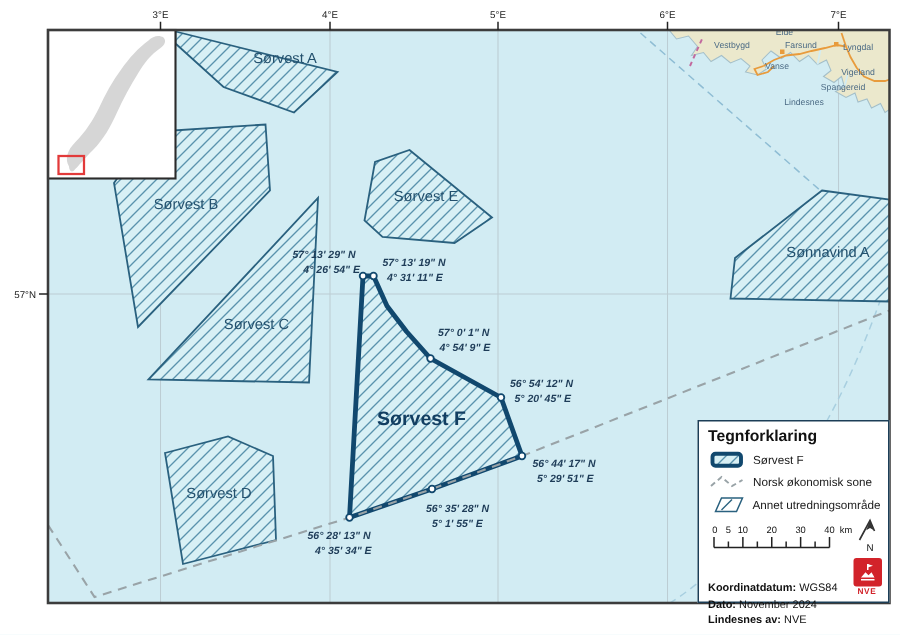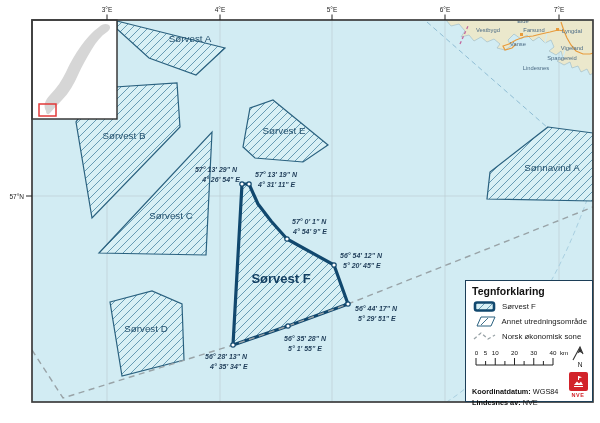--- a/index.html
+++ b/index.html
@@ -170,31 +170,31 @@
 
   <div class="lg-item">
     <svg width="26" height="13">
       <rect x="3" y="2.5" width="19" height="8" rx="2" fill="url(#hatch)" stroke="#11486e" stroke-width="2.6"></rect>
     </svg>
     <span class="lg-label">Sørvest F</span>
   </div>
 
   <div class="lg-item">
     <svg width="26" height="13">
+      <path d="M2,9 L9,3 L16,9 L23,5" fill="none" stroke="#99a3a7" stroke-width="1.3" stroke-dasharray="3.5 2.5"></path>
+    </svg>
+    <span class="lg-label">Norsk økonomisk sone</span>
+  </div>
+
+  <div class="lg-item">
+    <svg width="26" height="13">
       <polygon points="5,11 9,2 23,2 19,11" fill="#ffffff" stroke="#2a617f" stroke-width="1"></polygon>
       <path d="M9,10 L16,3" stroke="#2a617f" stroke-width="0.9"></path>
     </svg>
     <span class="lg-label">Annet utredningsområde</span>
-  </div>
-
-  <div class="lg-item">
-    <svg width="26" height="13">
-      <path d="M2,9 L9,3 L16,9 L23,5" fill="none" stroke="#99a3a7" stroke-width="1.3" stroke-dasharray="3.5 2.5"></path>
-    </svg>
-    <span class="lg-label">Norsk økonomisk sone</span>
   </div>
 
   <div class="lg-scale-row">
     <svg width="100" height="22">
       <g font-size="6.2" fill="#111" text-anchor="middle" font-family="Liberation Sans, sans-serif">
         <text x="4.5" y="8">0</text>
         <text x="13.6" y="8">5</text>
         <text x="23.2" y="8">10</text>
         <text x="42.5" y="8">20</text>
         <text x="61.7" y="8">30</text>
@@ -216,20 +216,21 @@
     </svg>
     <svg width="18" height="24">
       <path d="M4,15 L11,2 L14,9" fill="none" stroke="#333" stroke-width="1.1"></path>
       <path d="M11,2 L13.5,8.5 L11,7 L8.5,8.5 Z" fill="#333"></path>
       <text x="11" y="22" font-size="6.5" fill="#111" text-anchor="middle" font-family="Liberation Sans, sans-serif">N</text>
     </svg>
   </div>
 
   <div class="lg-meta">
     <div><b>Koordinatdatum:</b> <span>WGS84</span></div>
+    <div><b>Dato:</b> <span>November 2024</span></div>
     <div><b>Lindesnes av:</b> <span>NVE</span></div>
   </div>
 
   <div class="logo-wrap">
     <div class="logo-box">
       <svg width="15" height="15" viewBox="0 0 15 15">
         <path d="M7.5,2 L7.5,6" stroke="#ffffff" stroke-width="1"></path>
         <path d="M7.5,2 L11,3.2 L7.5,4.4 Z" fill="#ffffff"></path>
         <path d="M3,11 L6,7.5 L8,9.5 L10,7.5 L12,11 Z" fill="#ffffff"></path>
         <path d="M3,12.5 H12" stroke="#ffffff" stroke-width="1"></path>

